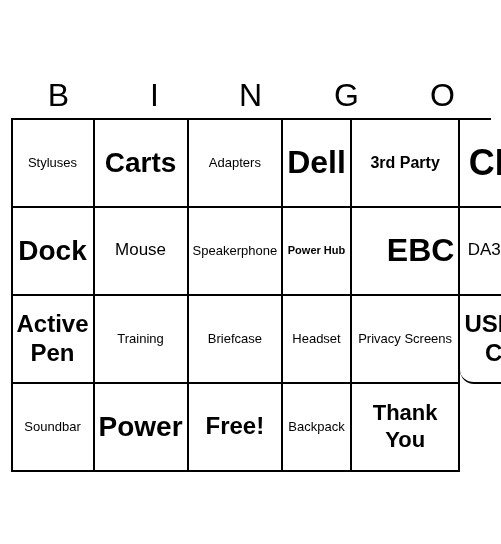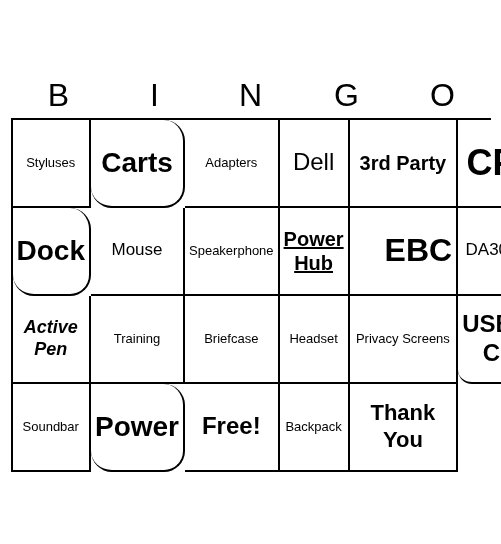--- a/index.html
+++ b/index.html
@@ -60,69 +60,66 @@
       font-size: 13px;
     }
 
     .bingo-cell.medium {
       font-size: 17px;
     }
 
     .bingo-cell.large {
       font-size: 28px;
       font-weight: bold;
-      border-radius: 21px;
     }
 
     .bingo-cell.xlarge {
-      font-size: 24px;
-      font-weight: normal;
+      font-size: 32px;
+      font-weight: bold;
     }
 
     .bingo-cell.free {
       font-size: 24px;
       font-weight: bold;
     }
 
     .bingo-cell.active-pen {
-      font-size: 18px;
+      font-size: 24px;
       font-weight: bold;
-      font-style: italic;
     }
 
     .bingo-cell.thank-you {
       font-size: 22px;
       font-weight: bold;
     }
 
     .bingo-cell.usb-c {
       font-size: 24px;
       font-weight: bold;
       border-radius: 14px;
     }
 
     .bingo-cell.power-hub {
-      font-size: 20px;
+      font-size: 11px;
       font-weight: bold;
-      text-decoration: underline;
     }
 
     .bingo-cell.cp {
       font-size: 36px;
       font-weight: bold;
     }
 
     .bingo-cell.ebc {
       font-size: 32px;
       font-weight: bold;
       padding-left: 35px;
     }
 
     .bingo-cell.third-party {
-      font-size: 20px;
+      font-size: 16px;
       font-weight: bold;
     }
   </style>
 </head>
 <body>
 
 <div class="bingo-container">
   <div class="bingo-header">
     <div class="bingo-header-cell">B</div>
     <div class="bingo-header-cell">I</div>

